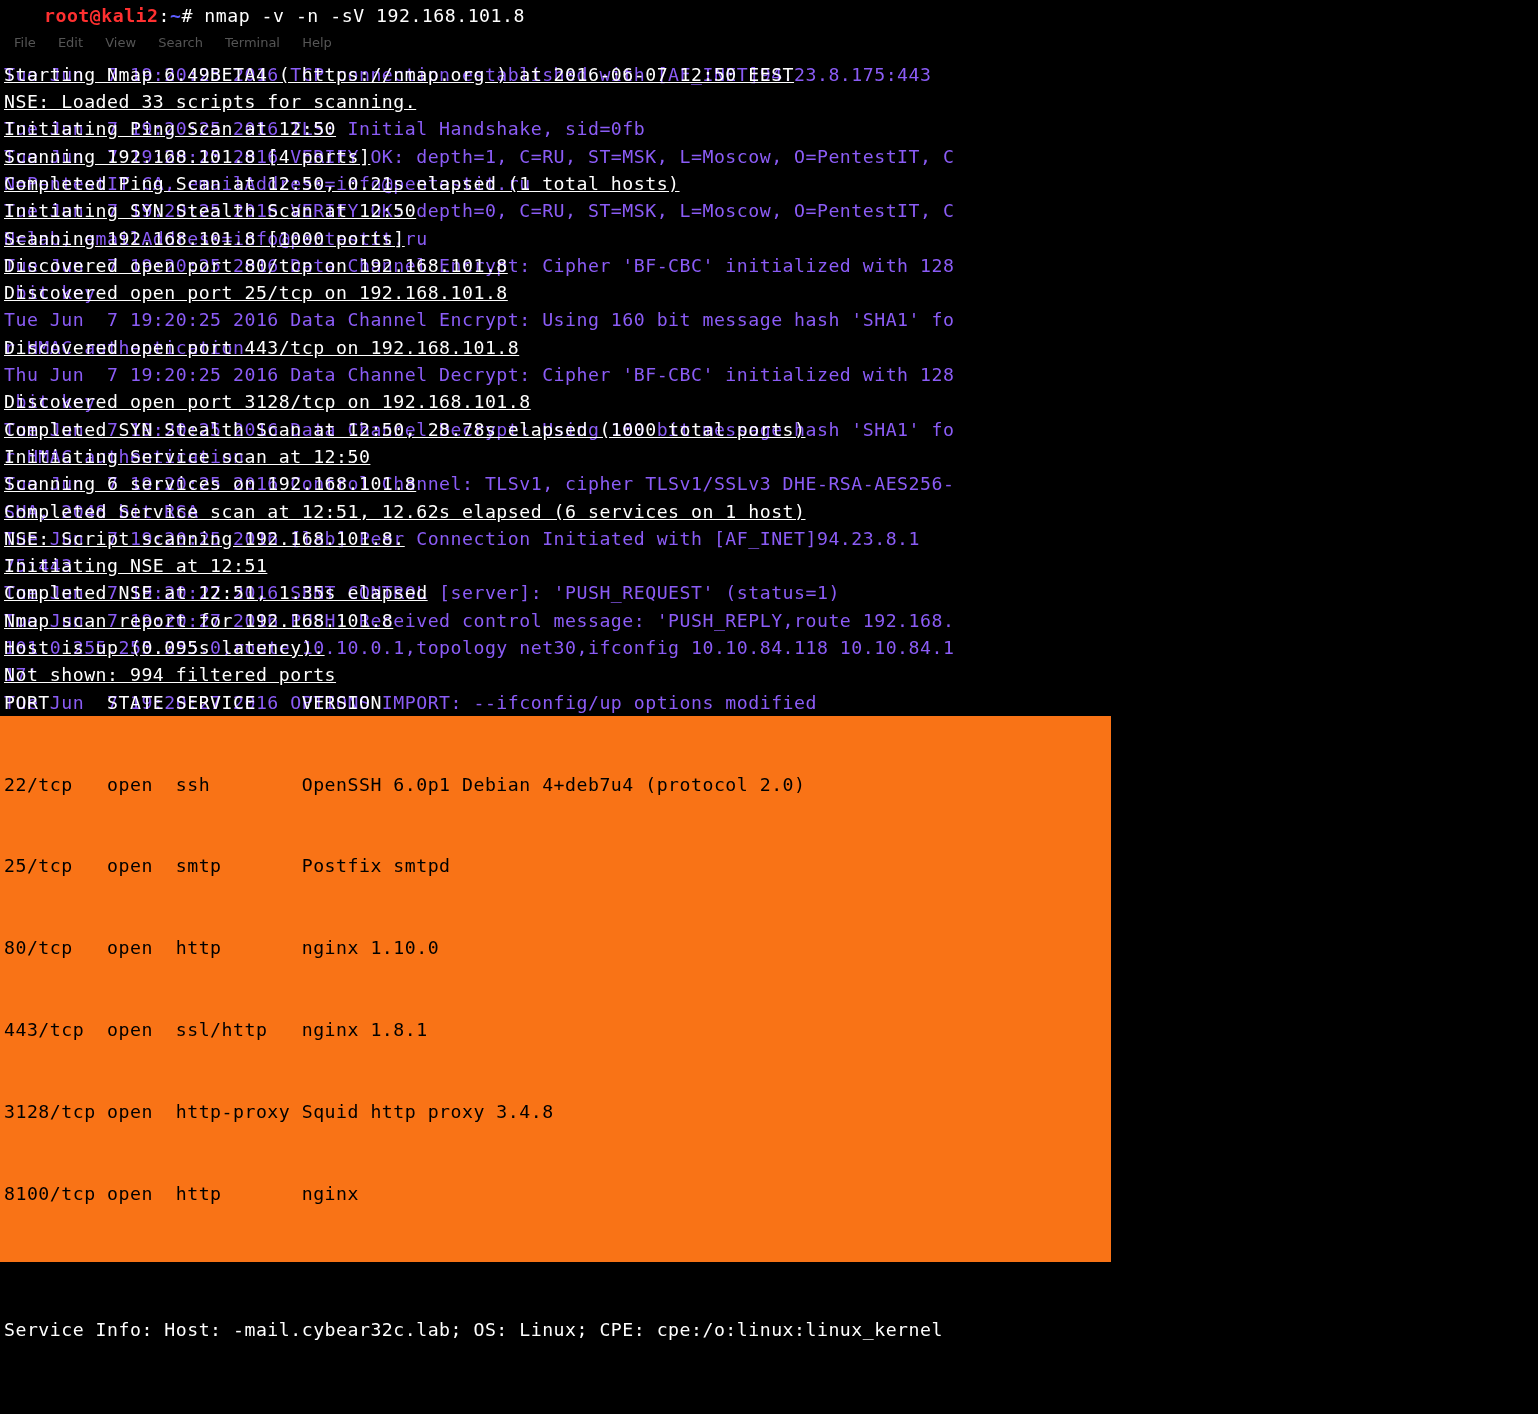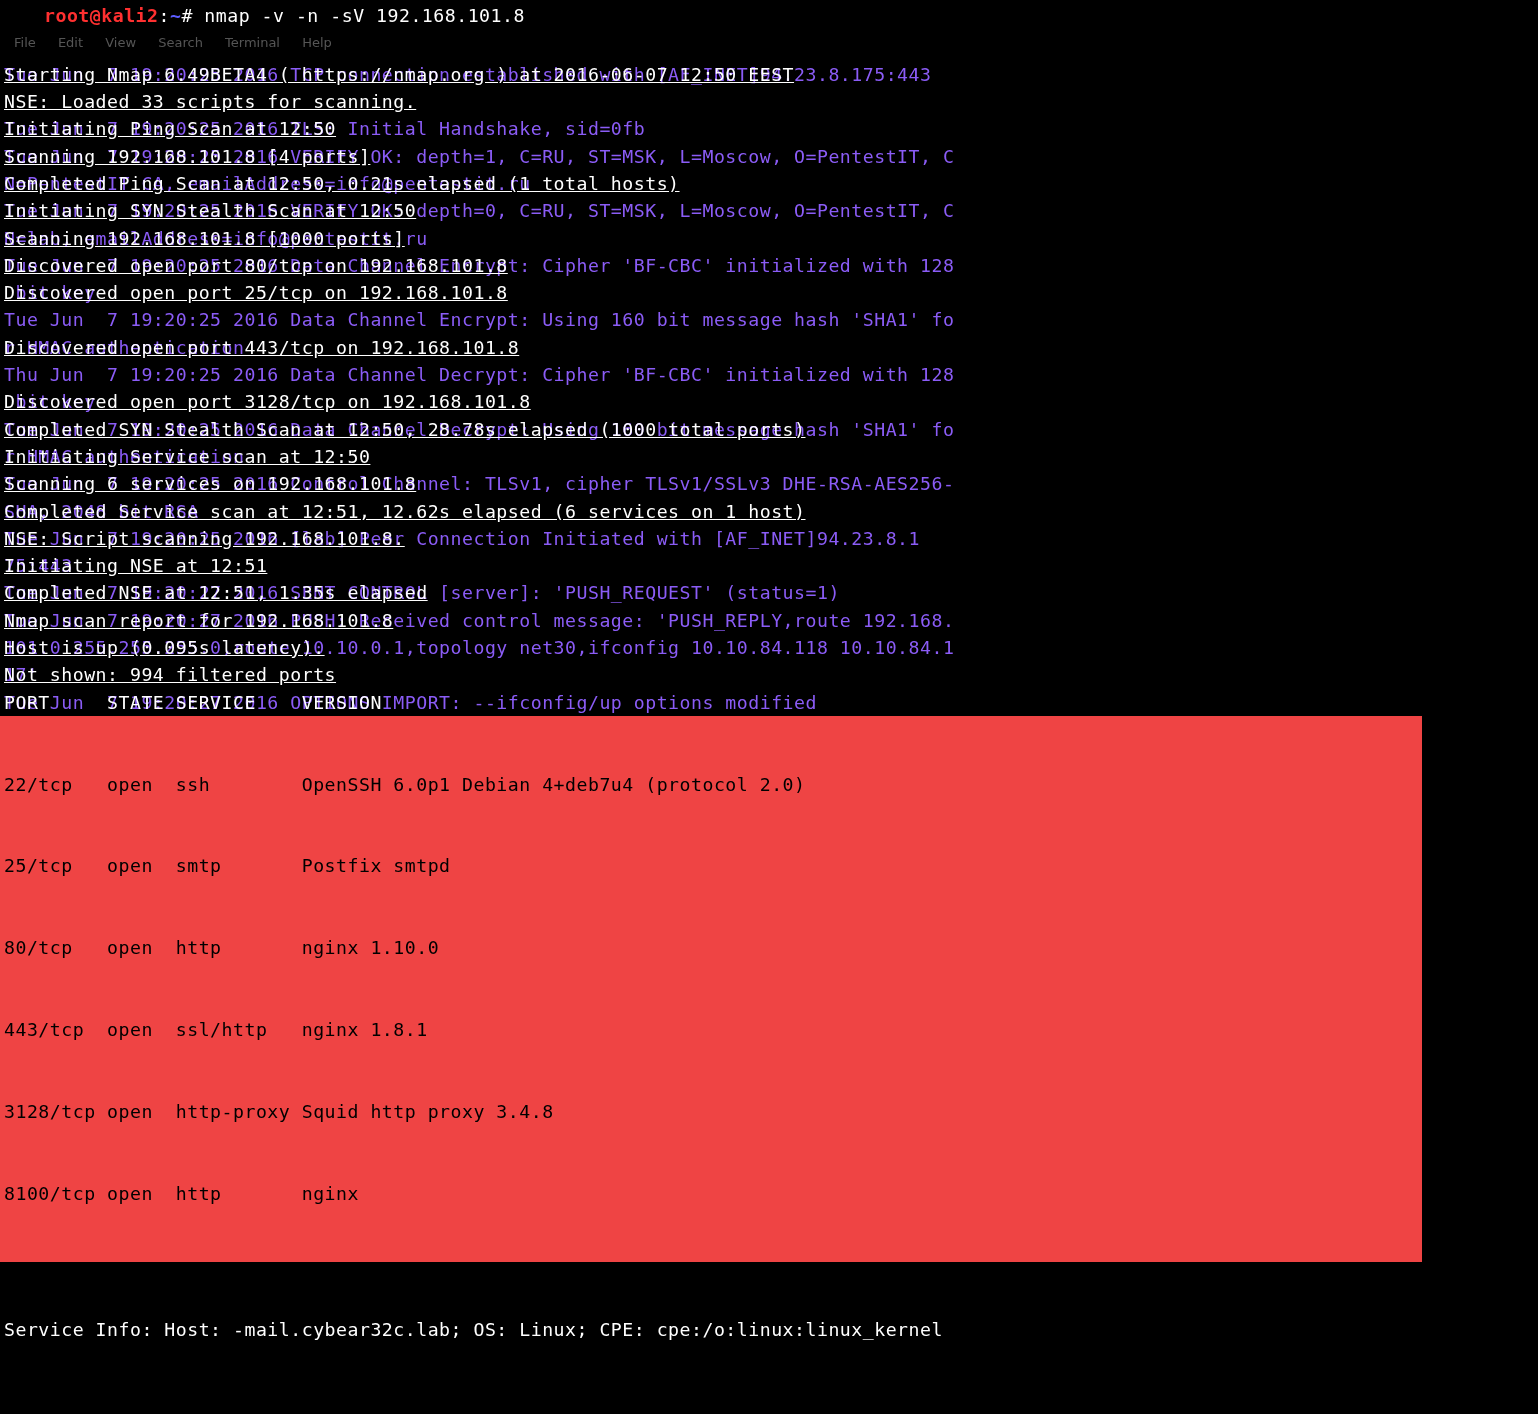--- a/index.html
+++ b/index.html
@@ -63,24 +63,24 @@
       position: absolute;
       left: 0;
       white-space: pre;
       z-index: 0;
     }
     .fg {
       position: relative;
       z-index: 1;
     }
     .ports-table {
-      background-color: #ef4444;
+      background-color: #f97316;
       color: #000000;
       white-space: pre;
-      width: 1422px;
+      width: 1111px;
       padding: 0 4px;
       margin-left: -4px;
     }
     .header-row {
       white-space: pre;
       color: #ffffff;
     }
     .footer-block {
       white-space: pre;
       color: #ffffff;

